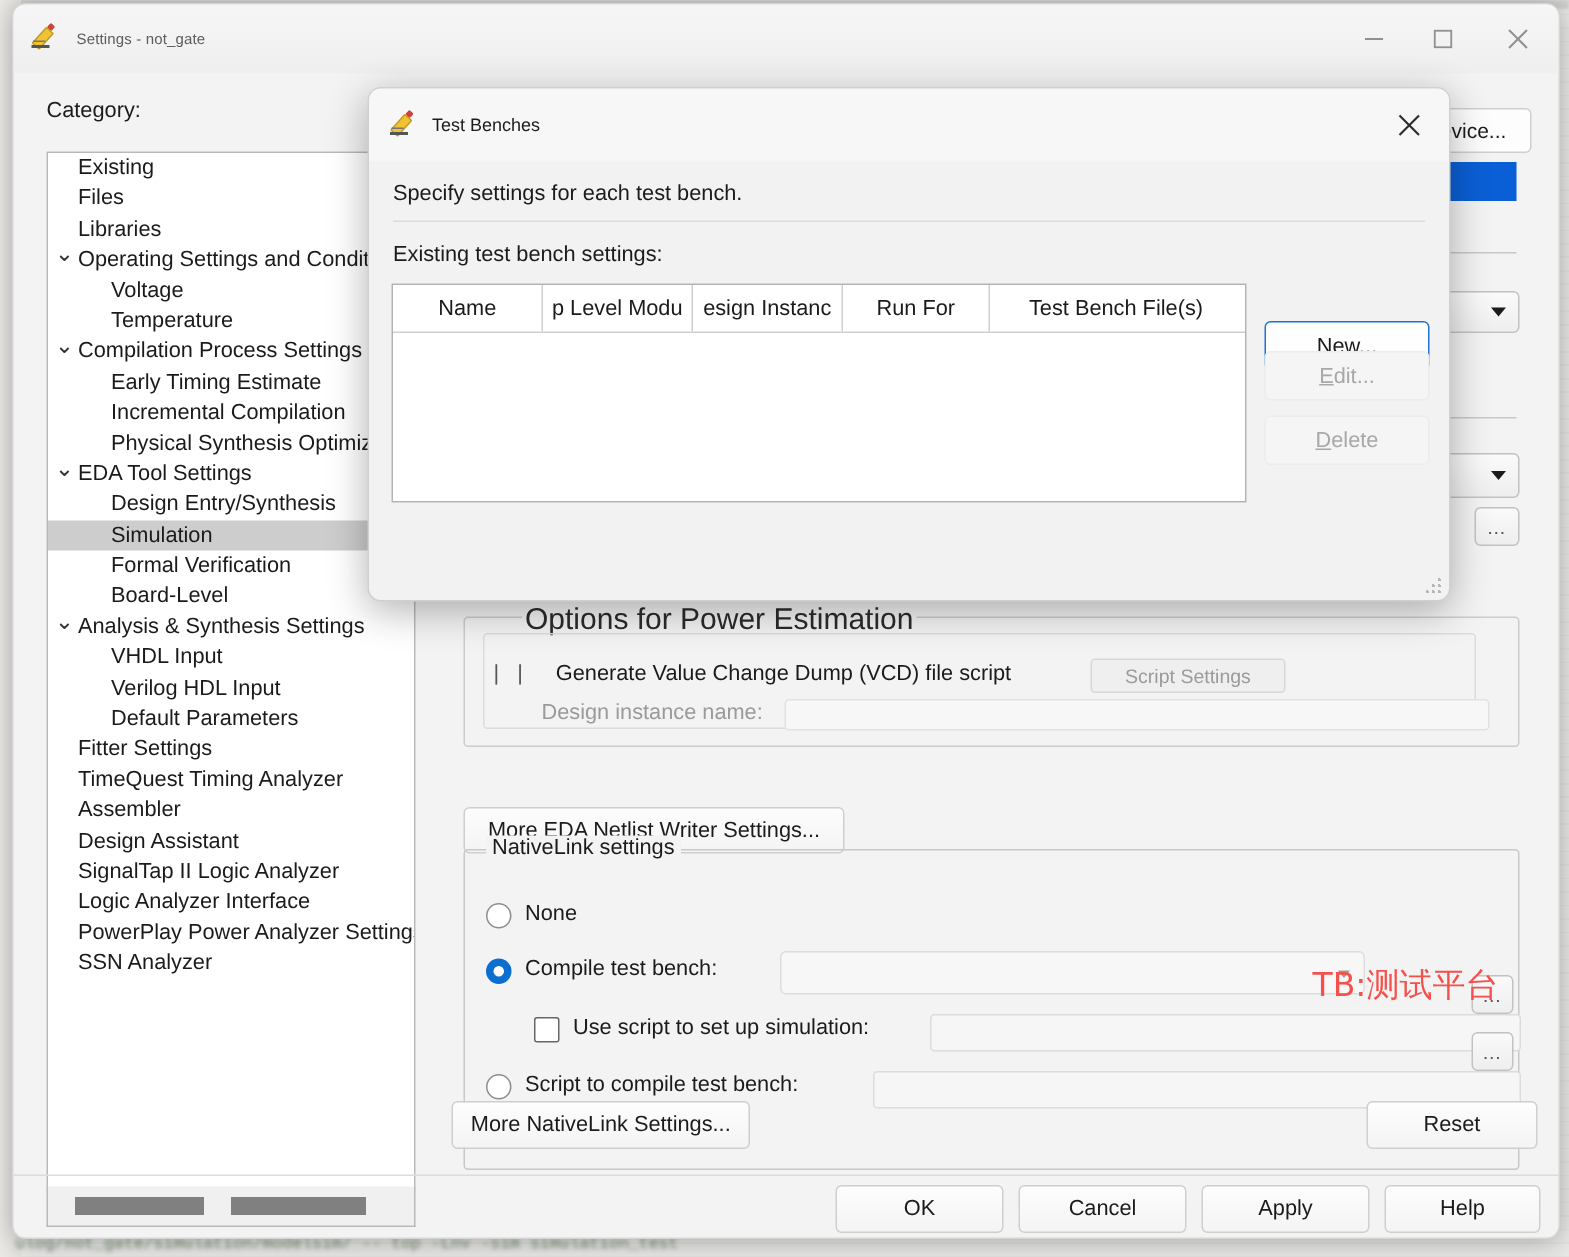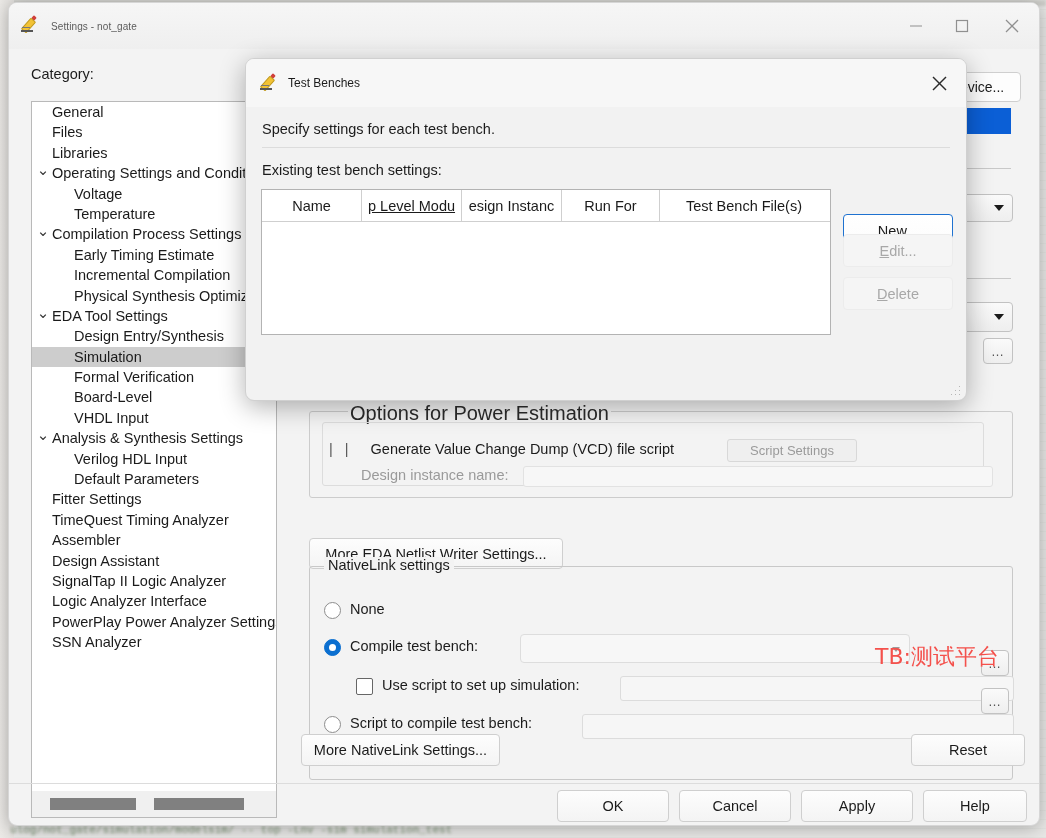--- a/index.html
+++ b/index.html
@@ -304,37 +304,37 @@
               <line x1="2" y1="2" x2="14" y2="14" stroke="#909090" stroke-width="1.3"></line>
               <line x1="14" y1="2" x2="2" y2="14" stroke="#909090" stroke-width="1.3"></line>
             </svg>
         </span>
       </span>
     </div>
 
     <div class="cat-label">Category:</div>
 
     <div class="tree" id="tree">
-        <div class="tnode lvl0 lvl0-noarrow"><span class="tlabel">General</span></div>
+        <div class="tnode lvl0 lvl0-noarrow"><span class="tlabel">Existing</span></div>
         <div class="tnode lvl0 lvl0-noarrow"><span class="tlabel">Files</span></div>
         <div class="tnode lvl0 lvl0-noarrow"><span class="tlabel">Libraries</span></div>
         <div class="tnode lvl0"><span class="chev" style="font-size: 15px; line-height: 14px;">⌄</span><span class="tlabel">Operating Settings and Conditions</span></div>
         <div class="tnode lvl1"><span class="tlabel">Voltage</span></div>
         <div class="tnode lvl1"><span class="tlabel">Temperature</span></div>
         <div class="tnode lvl0"><span class="chev" style="font-size: 15px; line-height: 14px;">⌄</span><span class="tlabel">Compilation Process Settings</span></div>
         <div class="tnode lvl1"><span class="tlabel">Early Timing Estimate</span></div>
         <div class="tnode lvl1"><span class="tlabel">Incremental Compilation</span></div>
         <div class="tnode lvl1"><span class="tlabel">Physical Synthesis Optimizations</span></div>
         <div class="tnode lvl0"><span class="chev" style="font-size: 15px; line-height: 14px;">⌄</span><span class="tlabel">EDA Tool Settings</span></div>
         <div class="tnode lvl1"><span class="tlabel">Design Entry/Synthesis</span></div>
         <div class="tnode lvl1 sel"><span class="tlabel">Simulation</span></div>
         <div class="tnode lvl1"><span class="tlabel">Formal Verification</span></div>
         <div class="tnode lvl1"><span class="tlabel">Board-Level</span></div>
+        <div class="tnode lvl0"><span class="chev" style="font-size: 15px; line-height: 14px;">⌄</span><span class="tlabel">Analysis &amp; Synthesis Settings</span></div>
         <div class="tnode lvl1"><span class="tlabel">VHDL Input</span></div>
-        <div class="tnode lvl0"><span class="chev" style="font-size: 15px; line-height: 14px;">⌄</span><span class="tlabel">Analysis &amp; Synthesis Settings</span></div>
         <div class="tnode lvl1"><span class="tlabel">Verilog HDL Input</span></div>
         <div class="tnode lvl1"><span class="tlabel">Default Parameters</span></div>
         <div class="tnode lvl0 lvl0-noarrow"><span class="tlabel">Fitter Settings</span></div>
         <div class="tnode lvl0 lvl0-noarrow"><span class="tlabel">TimeQuest Timing Analyzer</span></div>
         <div class="tnode lvl0 lvl0-noarrow"><span class="tlabel">Assembler</span></div>
         <div class="tnode lvl0 lvl0-noarrow"><span class="tlabel">Design Assistant</span></div>
         <div class="tnode lvl0 lvl0-noarrow"><span class="tlabel">SignalTap II Logic Analyzer</span></div>
         <div class="tnode lvl0 lvl0-noarrow"><span class="tlabel">Logic Analyzer Interface</span></div>
         <div class="tnode lvl0 lvl0-noarrow"><span class="tlabel">PowerPlay Power Analyzer Settings</span></div>
         <div class="tnode lvl0 lvl0-noarrow"><span class="tlabel">SSN Analyzer</span></div>
@@ -427,21 +427,21 @@
       </span>
     </div>
 
     <div class="dlg-desc">Specify settings for each test bench.</div>
     <div class="dlg-hr"></div>
     <div class="dlg-sub">Existing test bench settings:</div>
 
     <div class="dlg-table">
       <div class="thead" id="thead">
           <div class="th" style="width: 100px;">Name</div>
-          <div class="th" style="width: 100px; text-decoration: underline;">p Level Modu</div>
+          <div class="th" style="width: 100px;">p Level Modu</div>
           <div class="th" style="width: 100px;">esign Instanc</div>
           <div class="th" style="width: 98px;">Run For</div>
           <div class="th" style="width: 168px;">Test Bench File(s)</div>
         </div>
       <div class="thead-underline"></div>
       <div id="tbody"></div>
     </div>
 
     <div class="btn dlg-btn focus" style="left:597px;top:132px;">
       <span><span class="u">N</span><span>ew...</span></span>

